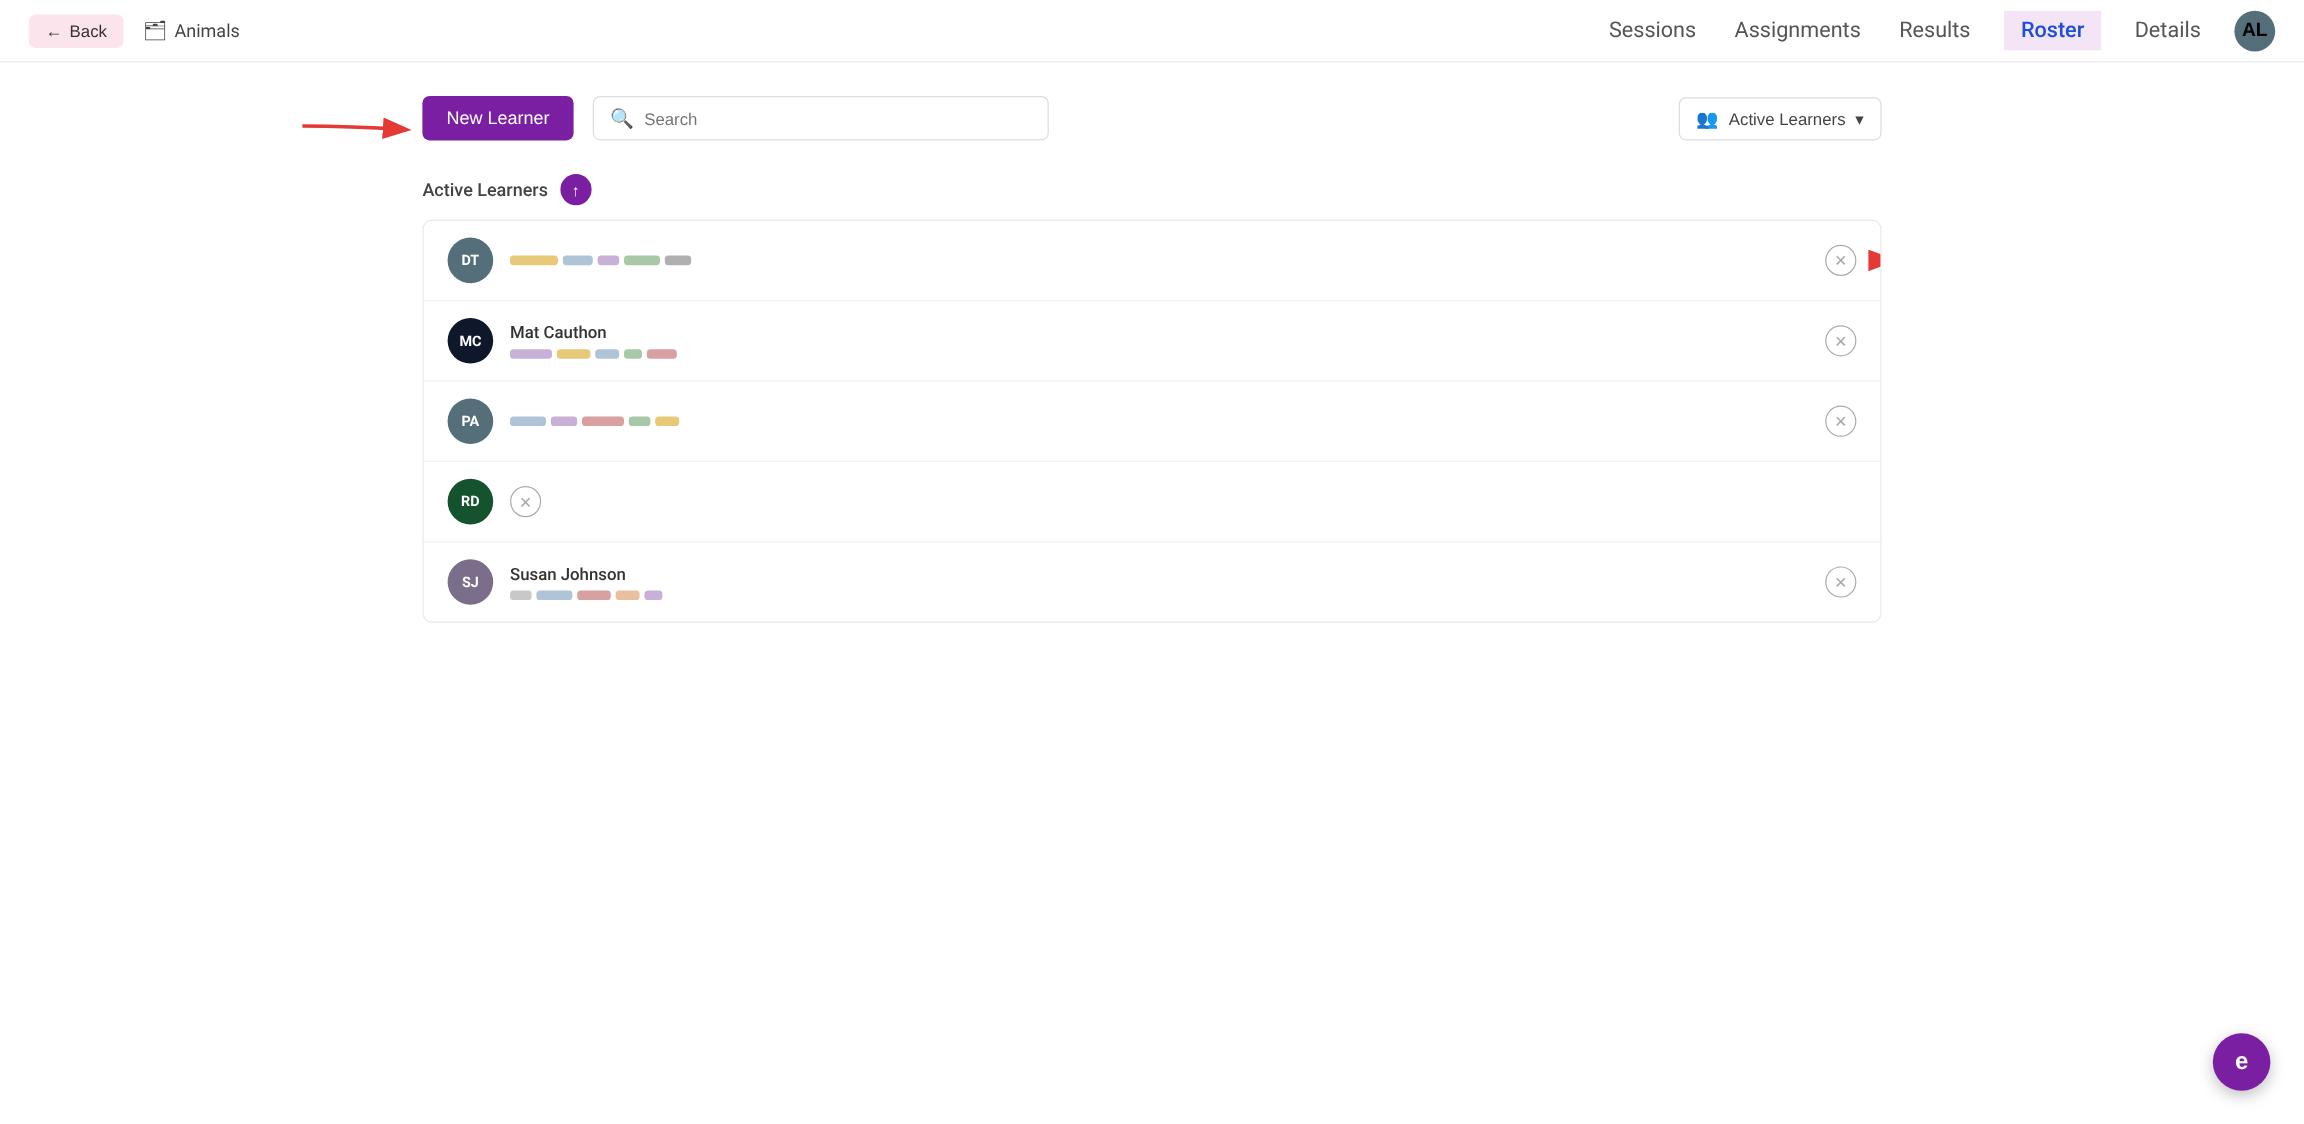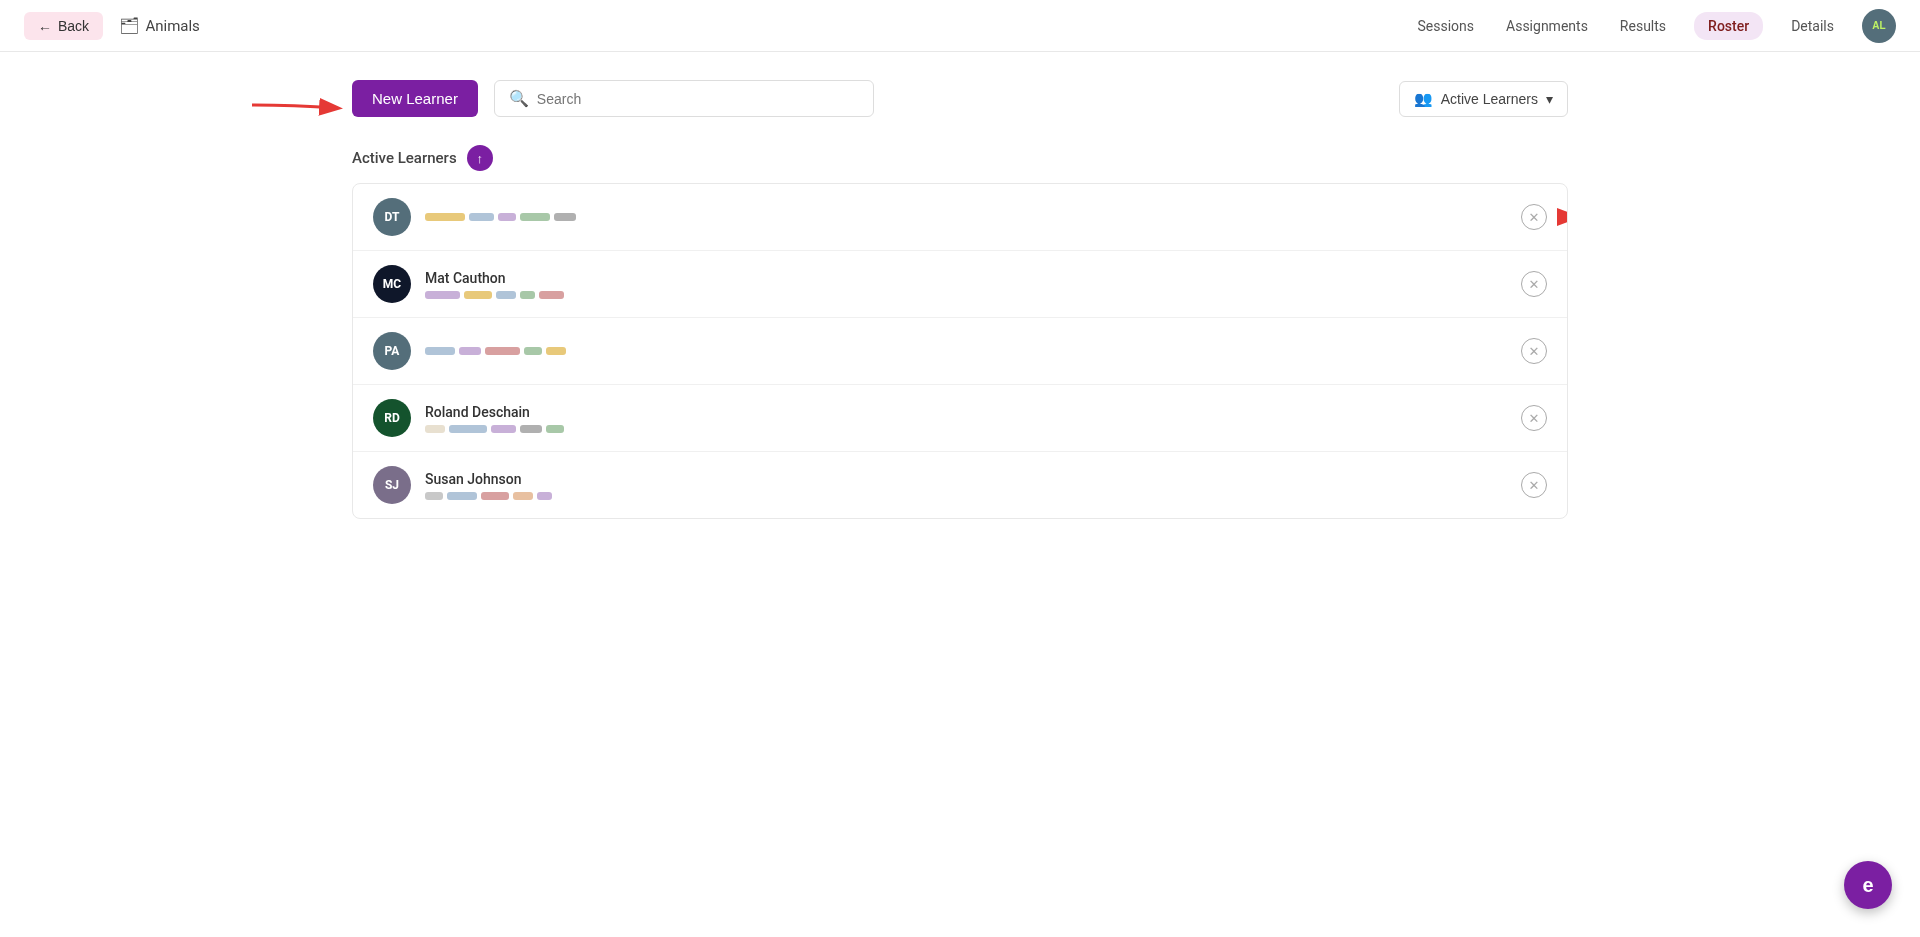--- a/index.html
+++ b/index.html
@@ -15,27 +15,27 @@
       border-bottom: 1px solid #e8e8e8;
     }
     .nav-left { display: flex; align-items: center; gap: 16px; }
     .back-btn {
       display: flex; align-items: center; gap: 6px;
       background: #fce4ec; border: none; border-radius: 6px;
       padding: 6px 14px; cursor: pointer; font-size: 14px; color: #333;
     }
     .nav-title { display: flex; align-items: center; gap: 6px; font-size: 15px; color: #444; }
     .nav-right { display: flex; align-items: center; gap: 24px; }
-    .nav-link { font-size: 14px; color: #555; text-decoration: none; cursor: pointer; padding: 6px 4px; }
+    .nav-link { font-size: 18px; color: #555; text-decoration: none; cursor: pointer; padding: 6px 4px; }
     .nav-link.active {
-      background: #f3e5f5; color: #7f1d1d; border-radius: 13px; padding: 6px 14px; font-weight: 500;
+      background: #f3e5f5; color: #1d4ed8; border-radius: 0; padding: 6px 14px; font-weight: 500;
     }
     .avatar-btn {
       width: 34px; height: 34px; border-radius: 50%;
-      background: #546e7a; color: #bef264; font-size: 10px; font-weight: 700;
+      background: #546e7a; color: #000000; font-size: 16px; font-weight: 700;
       display: flex; align-items: center; justify-content: center;
       border: none; cursor: pointer;
     }
 
     
     .main-content { padding: 28px 32px; max-width: 1280px; margin: 0 auto; position: relative; }
 
     
     .toolbar { display: flex; align-items: center; gap: 16px; margin-bottom: 28px; position: relative; }
     .new-learner-btn {
@@ -217,30 +217,20 @@
             <div class="bar-segment" style="width: 18px; background: rgb(168, 200, 168);"></div>
             <div class="bar-segment" style="width: 20px; background: rgb(232, 201, 122);"></div>
           </div>
         </div>
         <button class="remove-btn">
           <span style="font-size:13px;">✕</span>
         </button>
       </div>
       <div class="learner-row">
         <div class="learner-avatar" style="background: #14532d;">RD</div>
-        <div class="learner-info">
-          <div class="learner-name">Roland Deschain</div>
-          <div class="learner-bars">
-            <div class="bar-segment" style="width: 20px; background: rgb(232, 224, 208);"></div>
-            <div class="bar-segment" style="width: 38px; background: rgb(176, 196, 216);"></div>
-            <div class="bar-segment" style="width: 25px; background: rgb(200, 176, 216);"></div>
-            <div class="bar-segment" style="width: 22px; background: rgb(176, 176, 176);"></div>
-            <div class="bar-segment" style="width: 18px; background: rgb(168, 200, 168);"></div>
-          </div>
-        </div>
         <button class="remove-btn">
           <span style="font-size:13px;">✕</span>
         </button>
       </div>
       <div class="learner-row">
         <div class="learner-avatar" style="background: rgb(122, 110, 138);">SJ</div>
         <div class="learner-info">
           <div class="learner-name">Susan Johnson</div>
           <div class="learner-bars">
             <div class="bar-segment" style="width: 18px; background: rgb(200, 200, 200);"></div>

